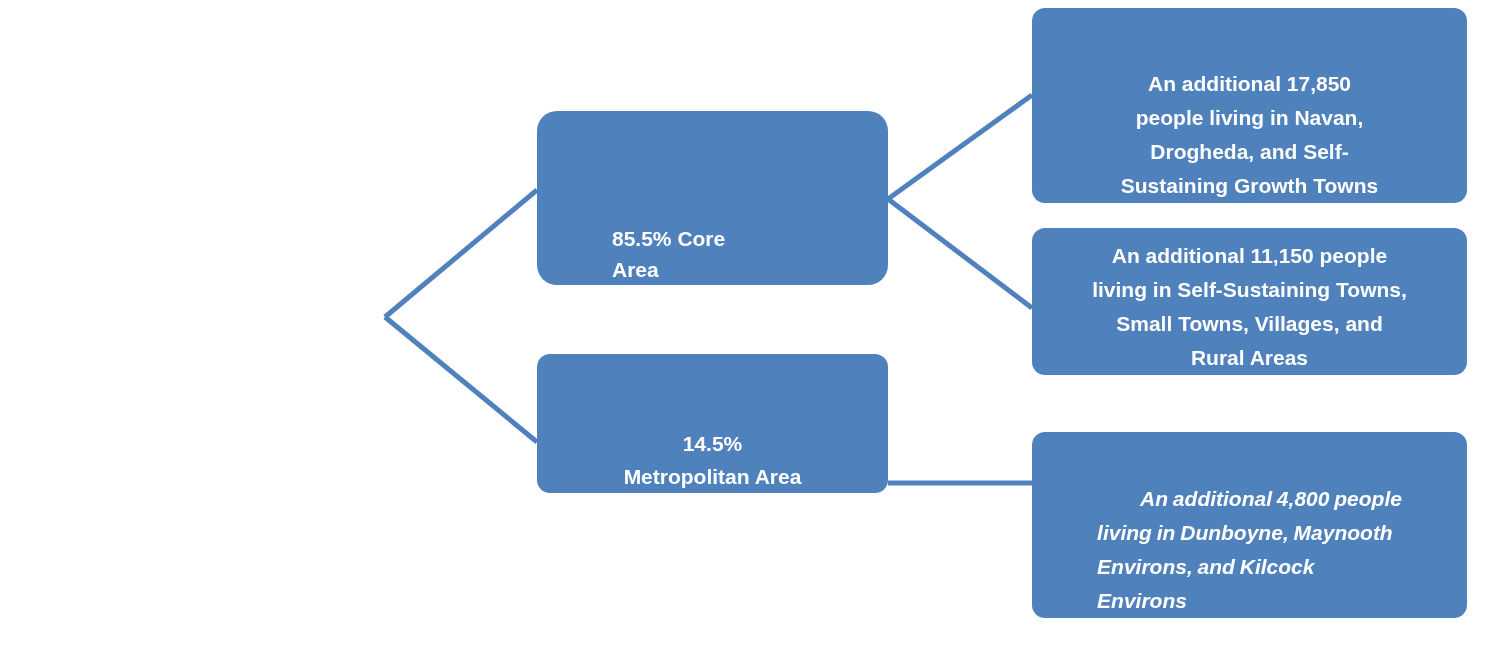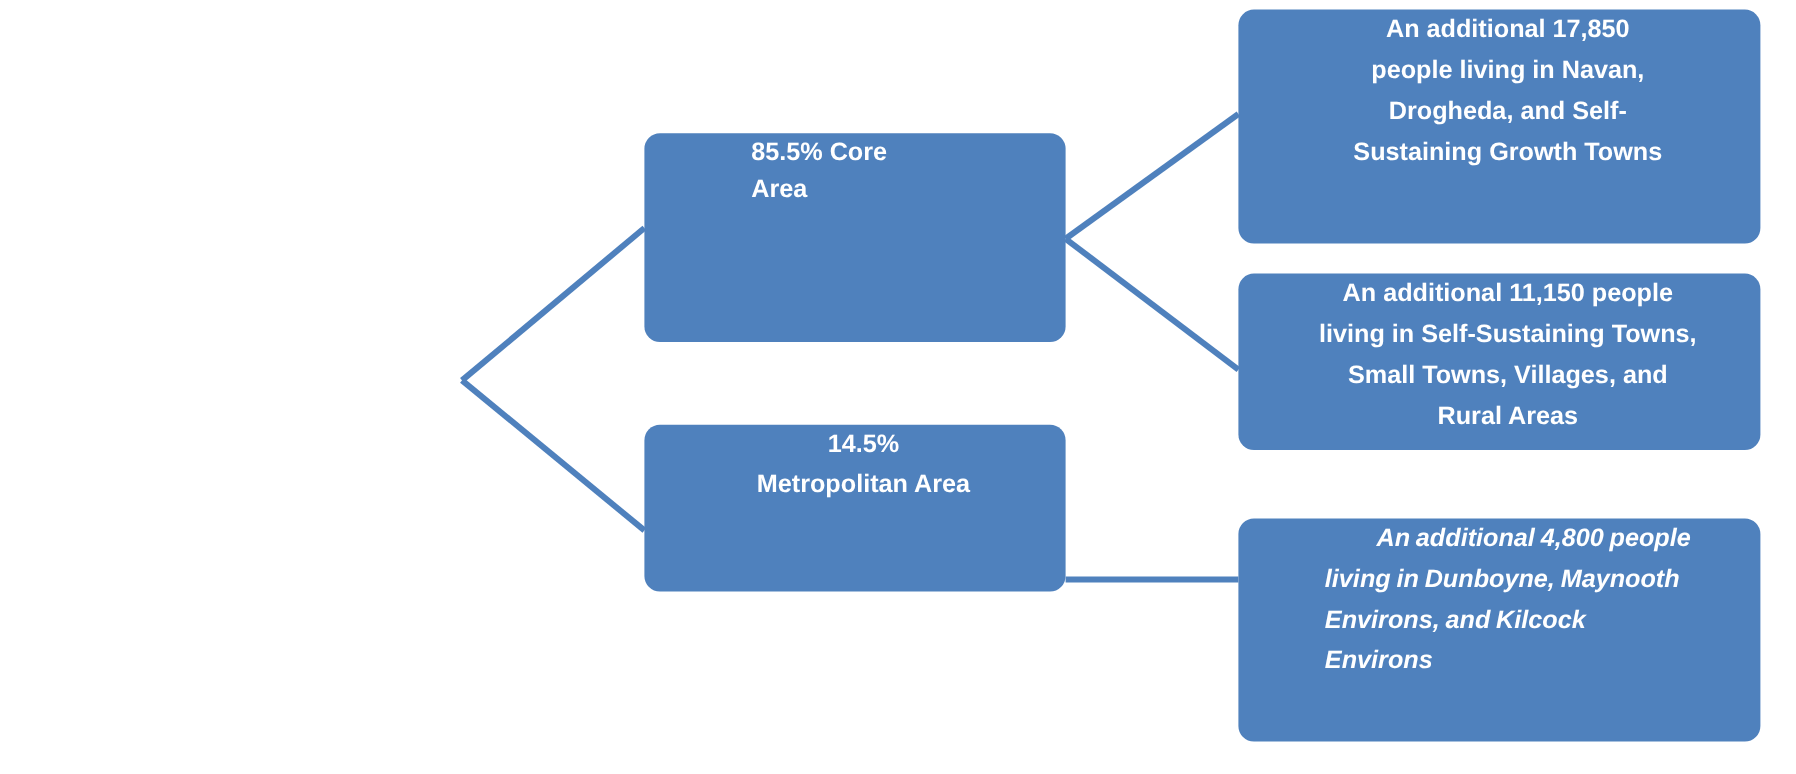--- a/index.html
+++ b/index.html
@@ -27,23 +27,22 @@
   }
   .node-box {
     position: absolute;
     box-sizing: border-box;
     background: #4F81BD;
     border-radius: 13px;
     color: #ffffff;
     font-weight: bold;
     display: flex;
     flex-direction: column;
-    justify-content: flex-start;
+    justify-content: flex-end;
     z-index: 2;
-    padding-left: 14px;
   }
   .node-text {
     white-space: pre-line;
     margin: 0;
   }
 
   
   #node-root {
     left: 33px;
     top: 229px;
@@ -57,20 +56,21 @@
     text-align: center;
   }
 
   
   #node-core {
     left: 537px;
     top: 111px;
     width: 351px;
     height: 174px;
     align-items: flex-start;
+    border-radius: 20px;
   }
   #node-core .node-text {
     font-size: 21px;
     line-height: 31px;
     text-align: left;
     padding-left: 75px;
     padding-right: 14px;
   }
 
   

